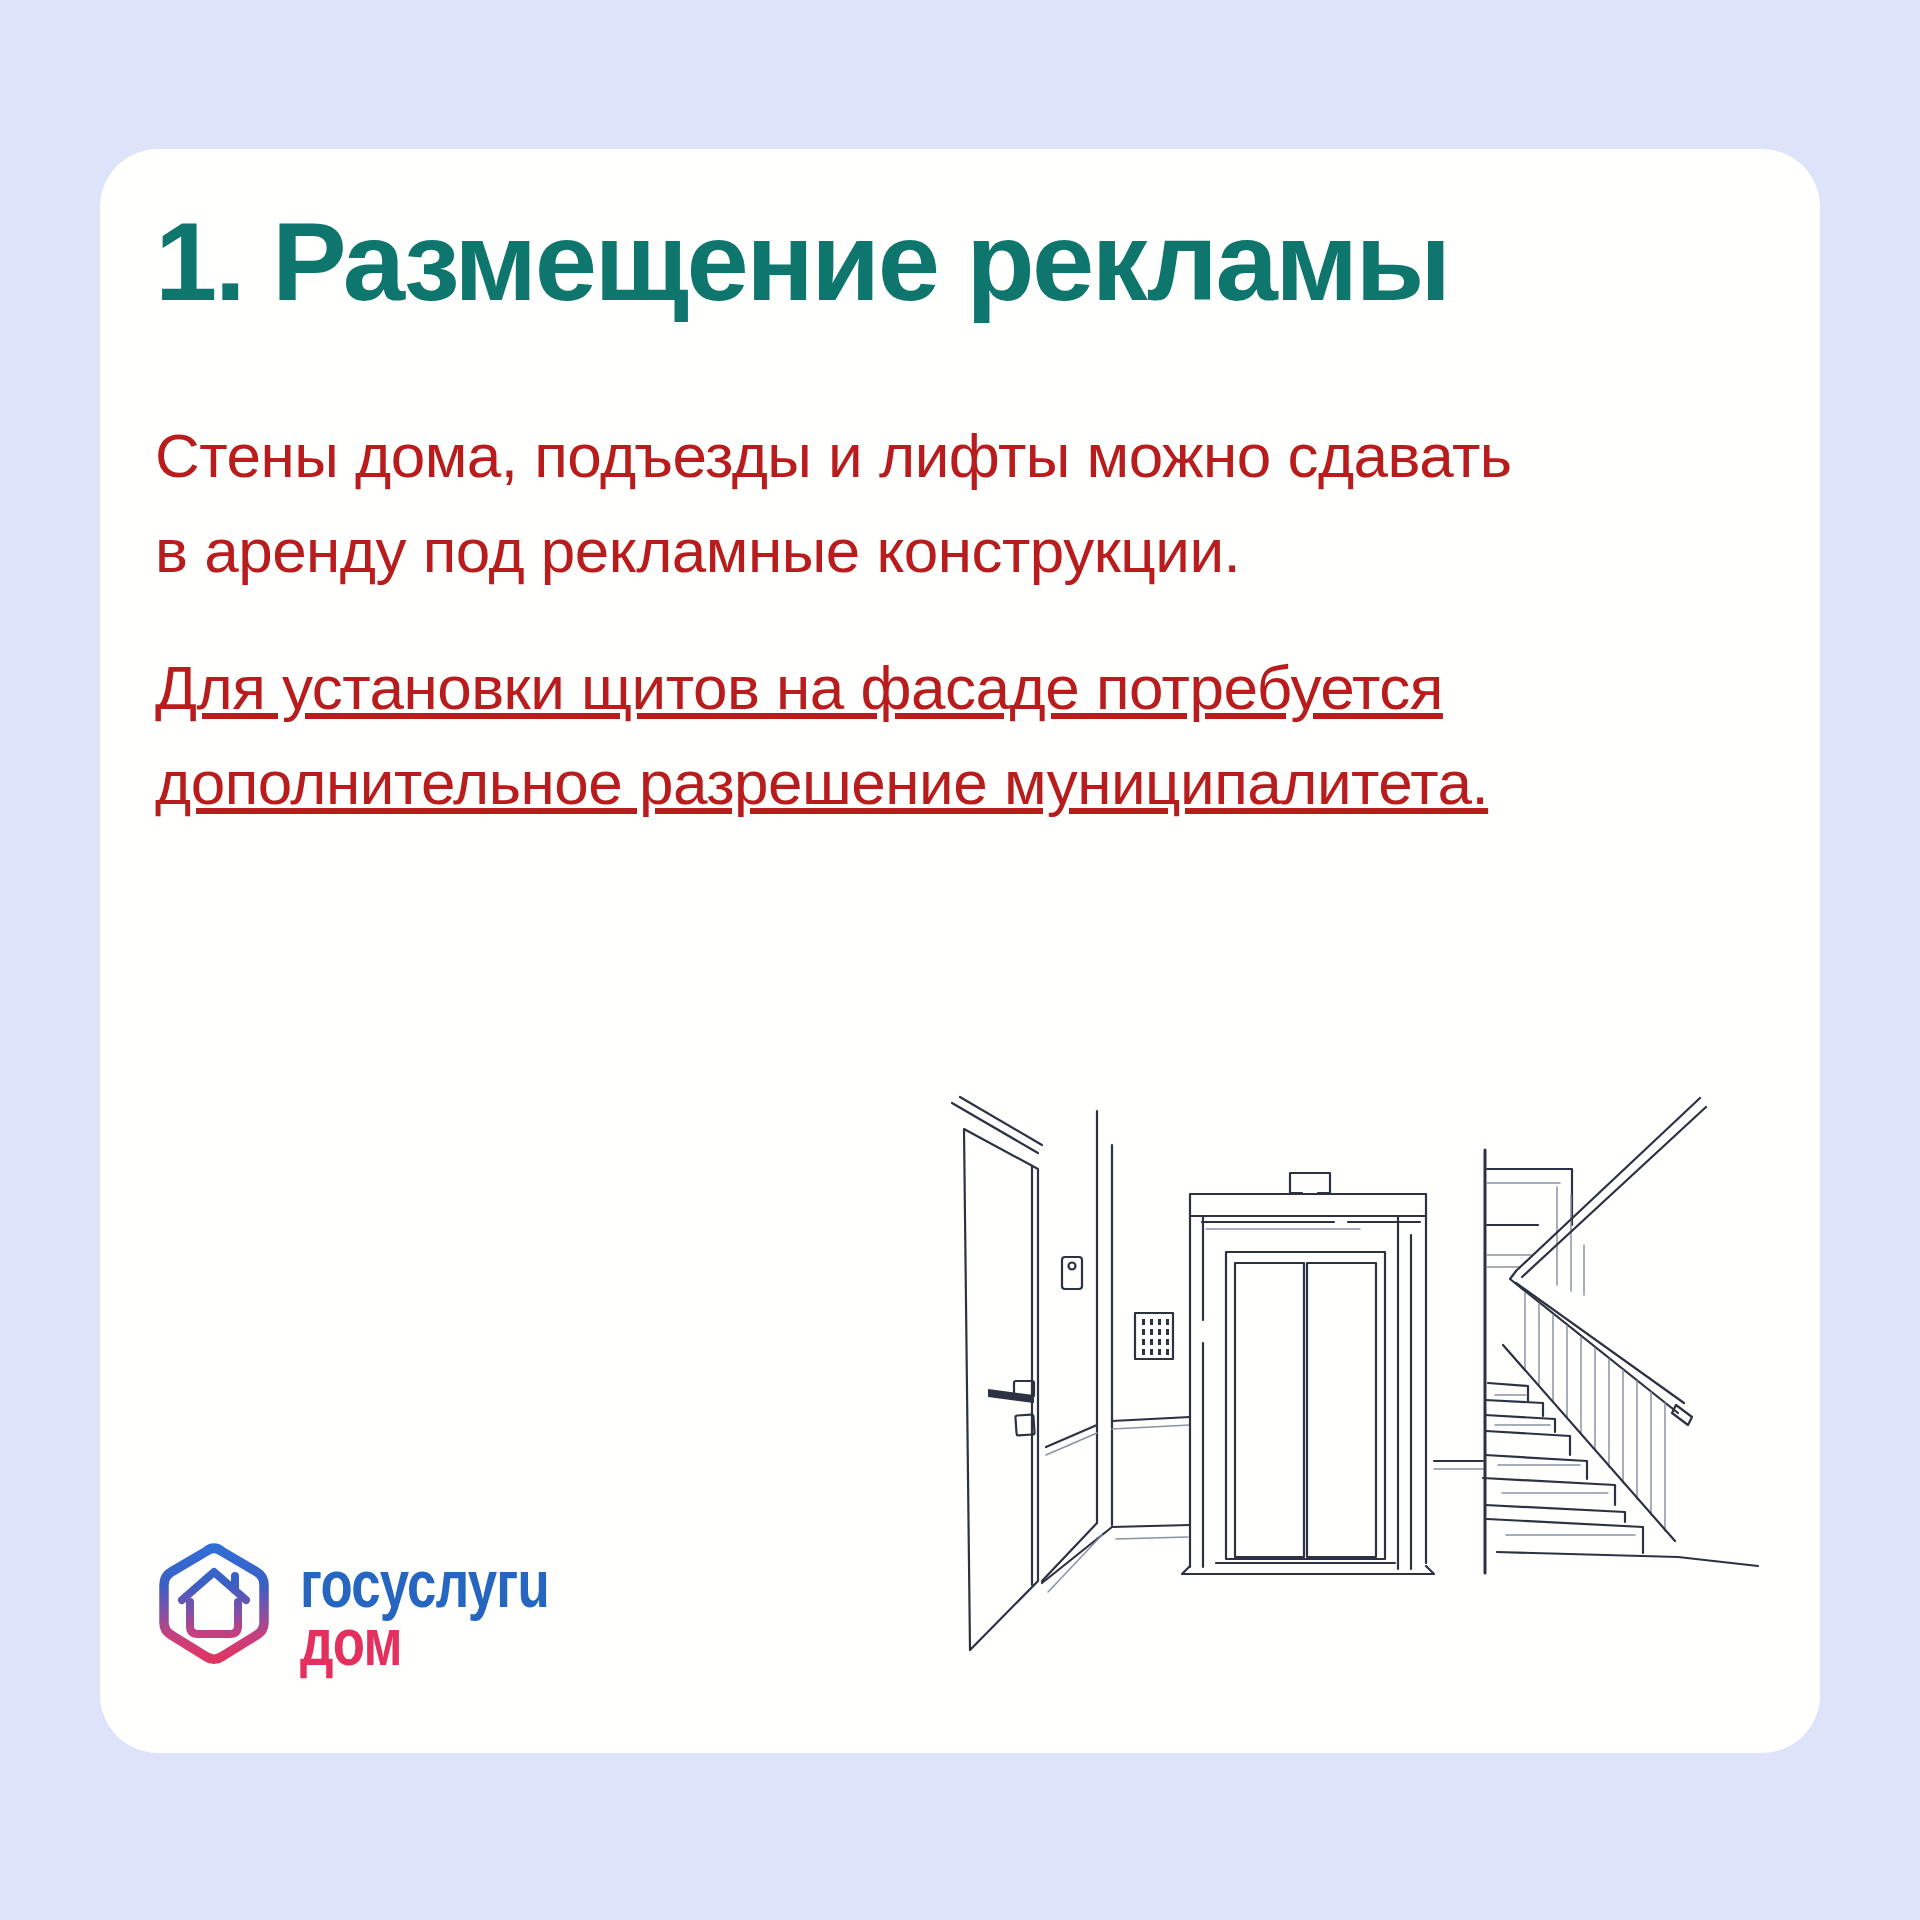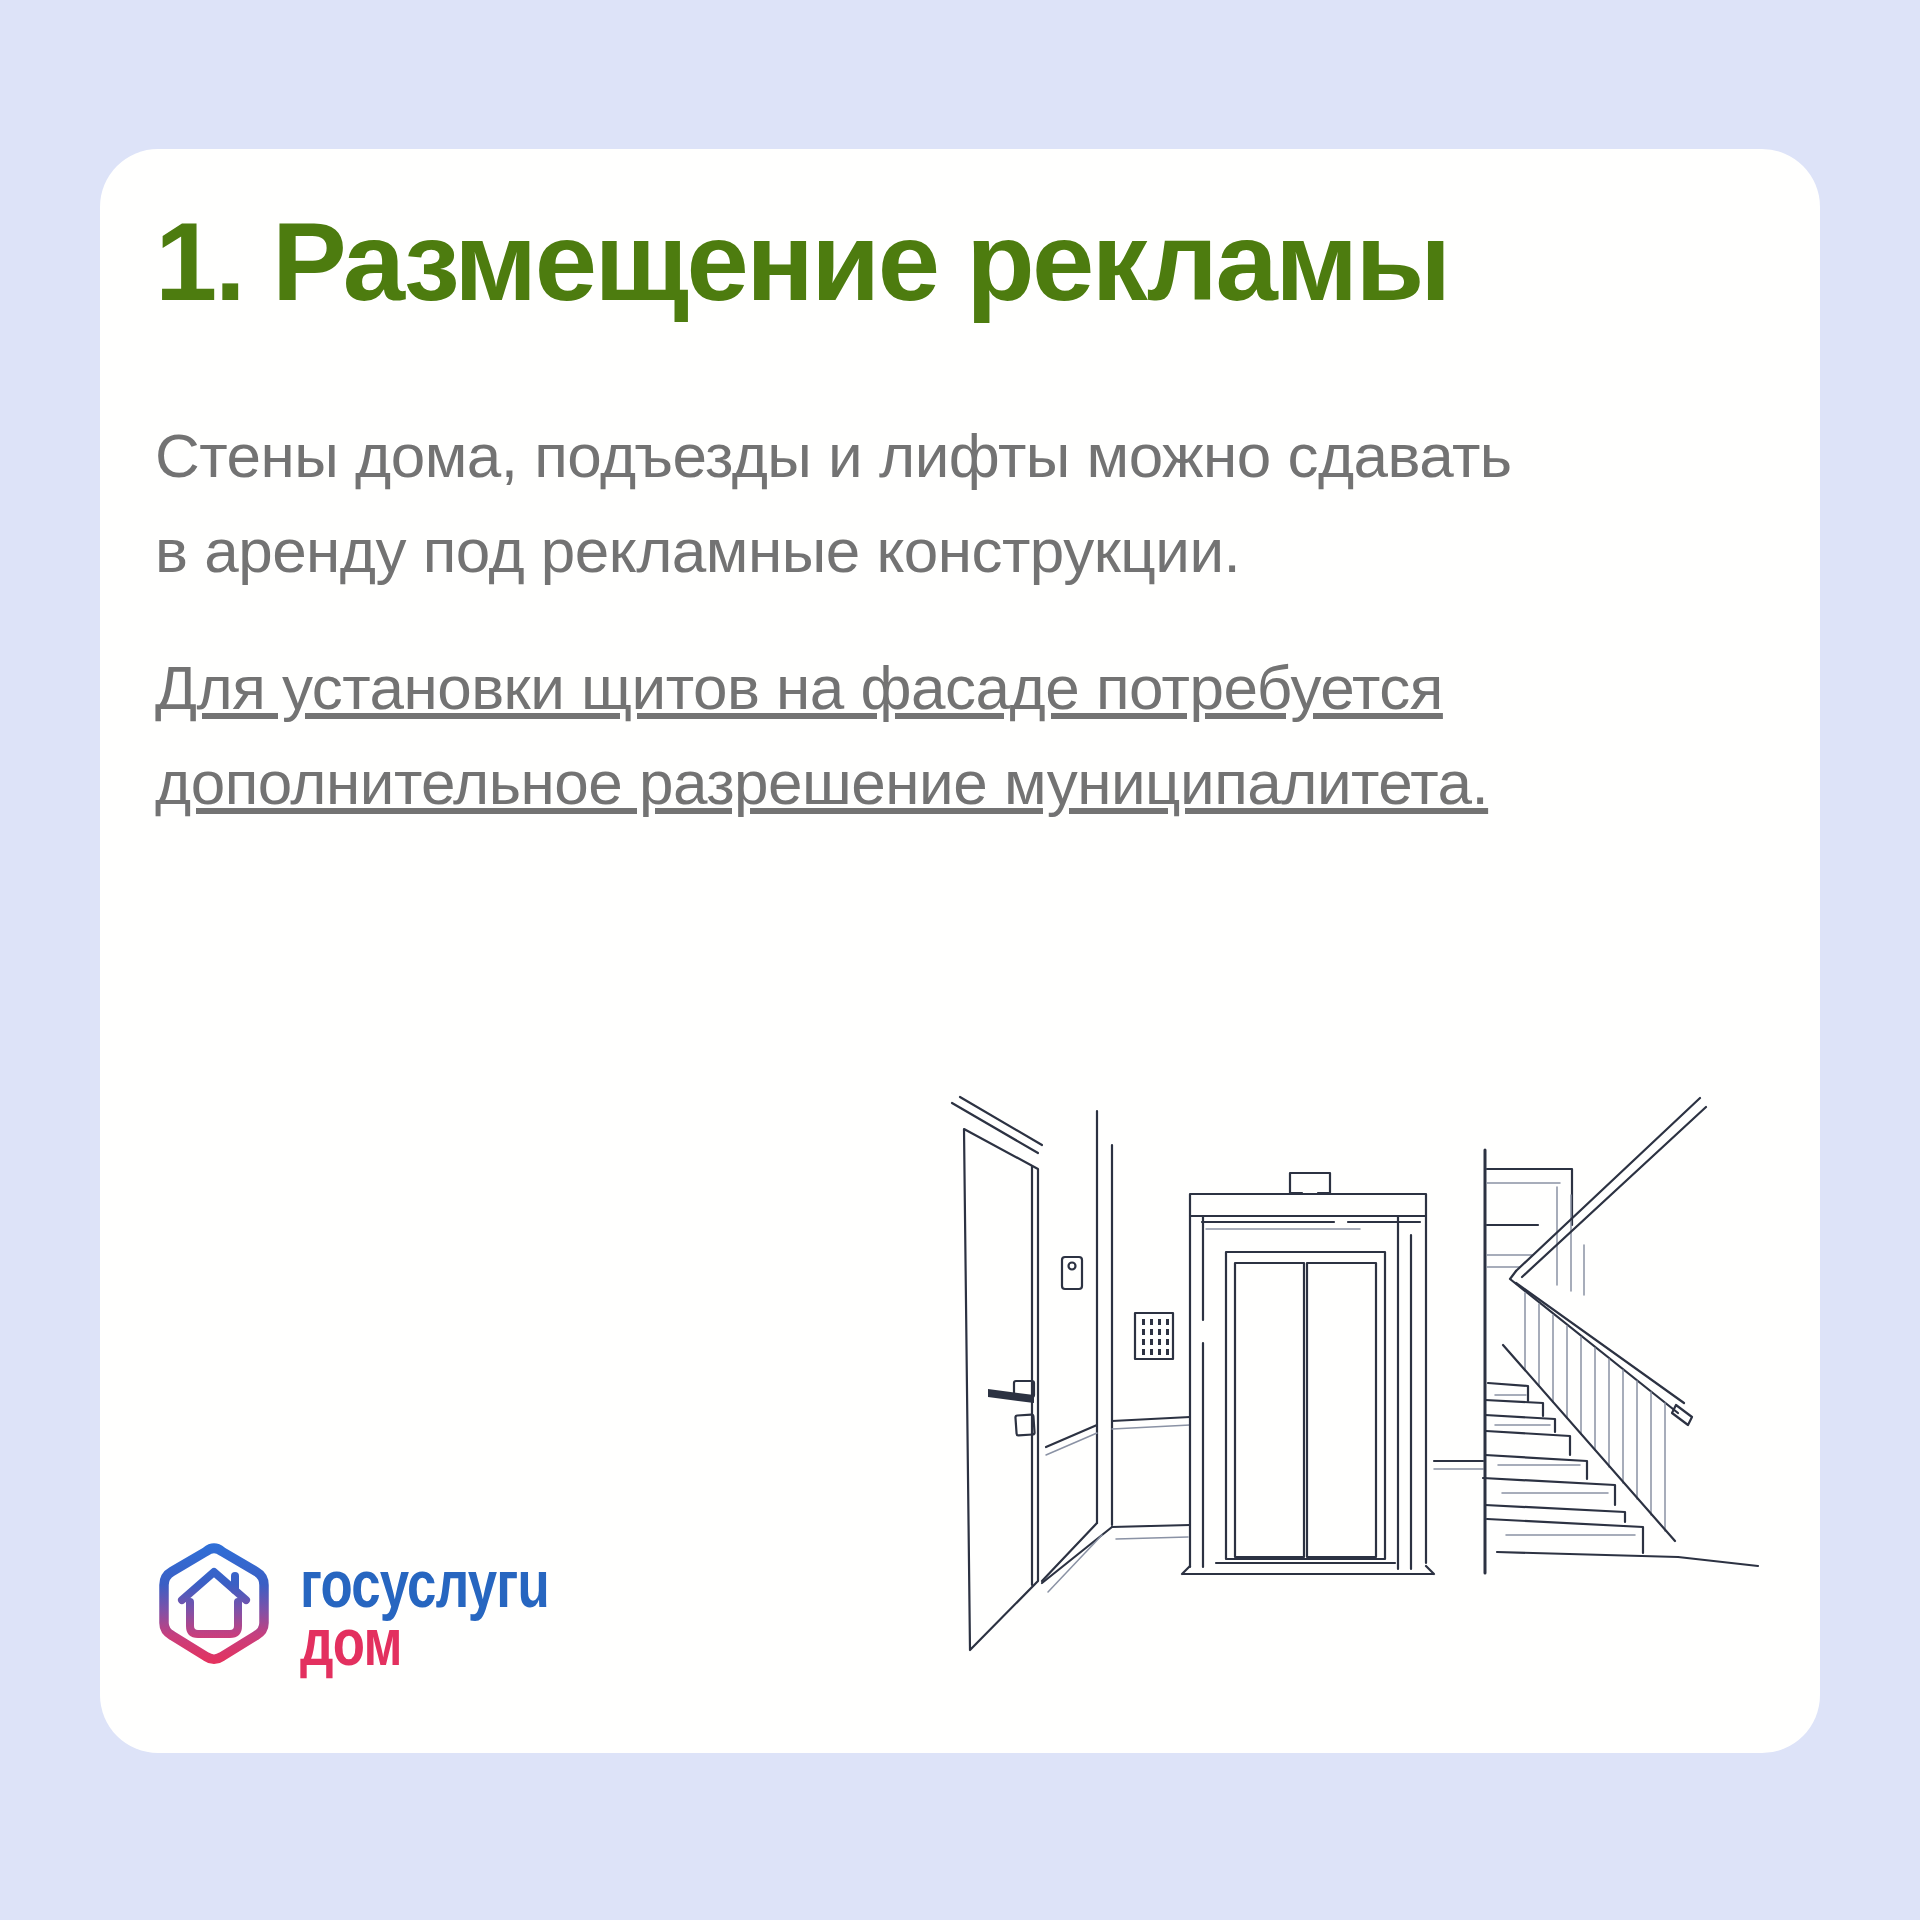--- a/index.html
+++ b/index.html
@@ -8,26 +8,26 @@
     background:#dde3f8;
     font-family:"Liberation Sans",sans-serif;
   }
   .stage{position:relative;width:1920px;height:1920px;overflow:hidden;}
   .card{
     position:absolute;left:100px;top:149px;width:1720px;height:1604px;
     background:#fffffe;border-radius:58px;
   }
   .title{
     position:absolute;left:155px;top:206px;
-    font-size:112px;font-weight:700;color:#4d7c0f;
+    font-size:112px;font-weight:700;color:#0f766e;
     letter-spacing:-2.5px;line-height:1;white-space:nowrap;
   }
   .para{
     position:absolute;left:155px;width:1500px;
-    font-size:62px;line-height:95px;color:#737373;
+    font-size:62px;line-height:95px;color:#b91c1c;
     letter-spacing:-0.5px;white-space:pre-line;
   }
   .p1{top:408px;}
   .p2{top:640px;text-decoration:underline;}
   .illu{position:absolute;left:950px;top:1095px;}
   .logo-icon{position:absolute;left:157px;top:1540px;}
   .logo-line{
     position:absolute;left:300px;font-weight:700;line-height:1;
     transform:scaleX(.8);transform-origin:0 0;letter-spacing:-1px;
     white-space:nowrap;

